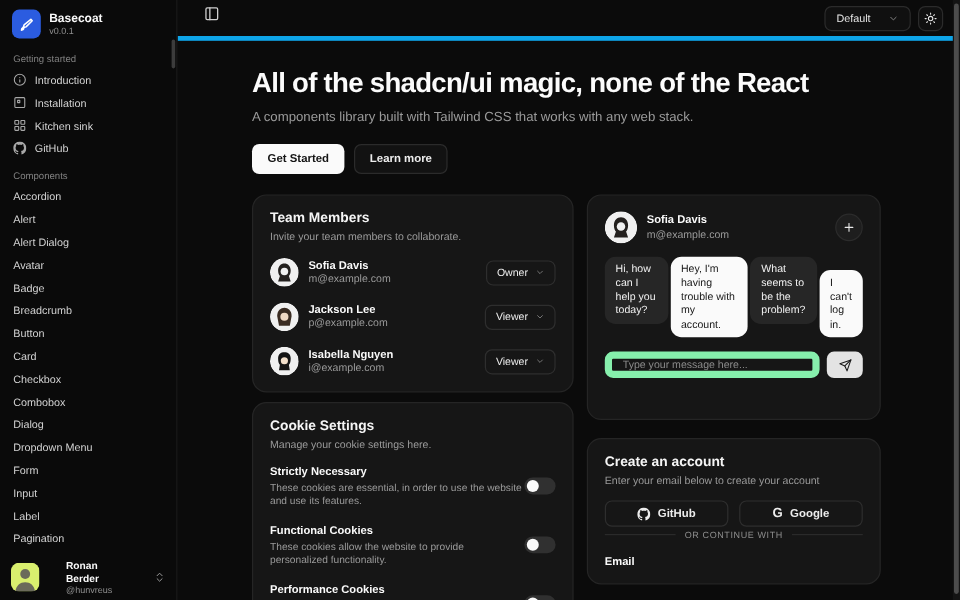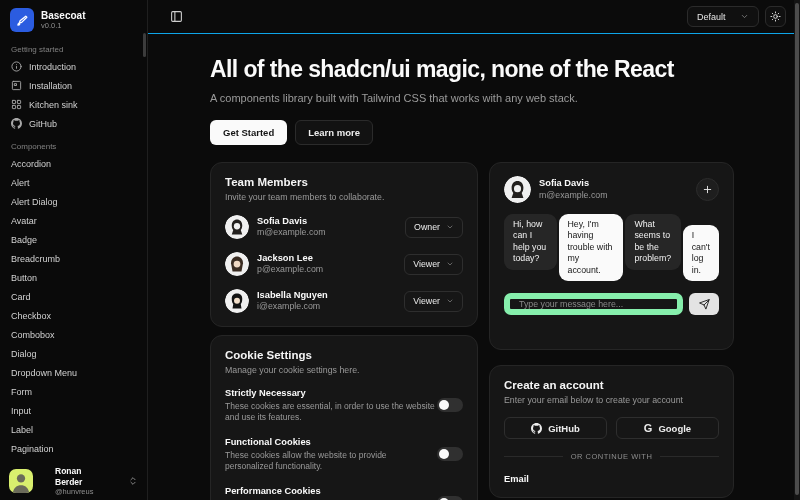--- a/index.html
+++ b/index.html
@@ -27,22 +27,22 @@
                  display:flex; align-items:center; gap:22px; padding:0 9px; }
   .user-avatar { width:24px; height:24px; border-radius:7px; overflow:hidden; flex-shrink:0; }
   .user-name { font-size:8.5px; font-weight:700; line-height:1.2; }
   .user-handle { font-size:7.5px; color:#8f8f8f; line-height:1.2; }
   .side-footer .chev { margin-left:auto; color:#9a9a9a; }
   .sidebar-scrollbar { position:absolute; top:33px; right:1px; width:3px; height:24px;
                        background:#3c3c3c; border-radius:2px; }
 
   
   .main { flex:1; position:relative; background:#0b0b0b; overflow:hidden; }
-  .topbar { height:34px; display:flex; align-items:center; padding:0 14px 0 17px;
-            border-bottom:1px solid #0ea5e9; }
+  .topbar { height:34px; display:flex; padding:0 14px 0 17px;
+            border-bottom:4px solid #0ea5e9; }
   .panel-btn { width:22px; height:22px; display:flex; align-items:center; justify-content:center;
                background:transparent; border:none; color:#cfcfcf; cursor:pointer; border-radius:5px; }
   .topbar-right { margin-left:auto; display:flex; align-items:center; gap:6px; }
   .theme-select { height:21px; min-width:72px; display:flex; align-items:center; justify-content:space-between;
                   gap:8px; padding:0 9px; font-size:9px; color:#e4e4e4; background:#101010;
                   border:1px solid #2b2b2b; border-radius:6px; cursor:pointer; }
   .theme-select .chev { color:#8d8d8d; }
   .theme-btn { width:21px; height:21px; display:flex; align-items:center; justify-content:center;
                background:#101010; border:1px solid #2b2b2b; border-radius:6px; color:#e4e4e4; cursor:pointer; }
 
@@ -101,21 +101,21 @@
   .chat-input::placeholder { color:#8b8b8b; }
   .send-btn { width:30px; height:22px; border:none; border-radius:6px; background:#e3e3e3;
               color:#1b1b1b; display:flex; align-items:center; justify-content:center; cursor:pointer; }
 
   
   .account-card { margin-top:15px; }
   .oauth-row { display:flex; gap:9px; margin-top:12px; }
   .oauth-btn { flex:1; height:22px; gap:6px; background:#161616; color:#ececec;
                border:1px solid #2e2e2e; font-weight:600; }
   .g-glyph { font-size:11px; font-weight:700; color:#ececec; }
-  .divider { display:flex; align-items:center; gap:8px; margin-top:13px; }
+  .divider { display:flex; align-items:center; gap:8px; margin-top:2px; }
   .divider .line { flex:1; height:1px; background:#2a2a2a; }
   .divider .txt { font-size:7.5px; letter-spacing:0.5px; color:#8d8d8d; }
   .field-label { font-size:9.3px; font-weight:700; margin-top:13px; }
 
   
   .page-scrollbar { position:absolute; top:0; right:0; width:6px; height:500px; background:#141414; }
   .page-scrollbar .thumb { position:absolute; top:3px; left:1px; width:4px; height:492px;
                            border-radius:2px; background:#4c4c4c; }
 </style>
 </head>

